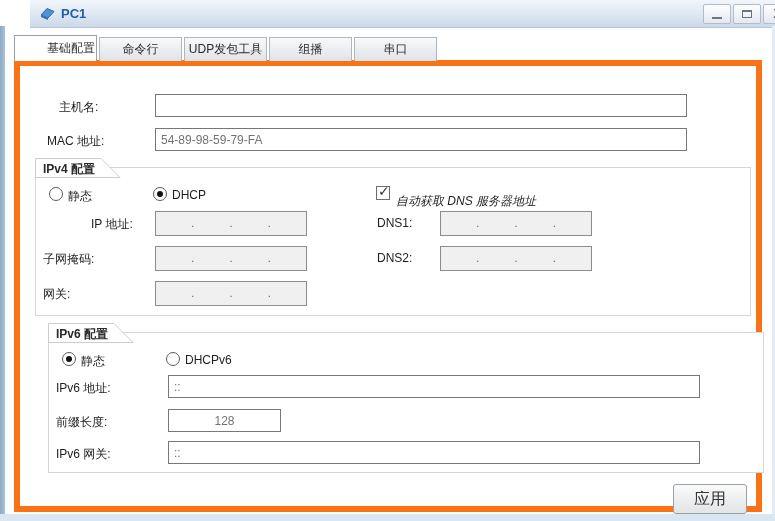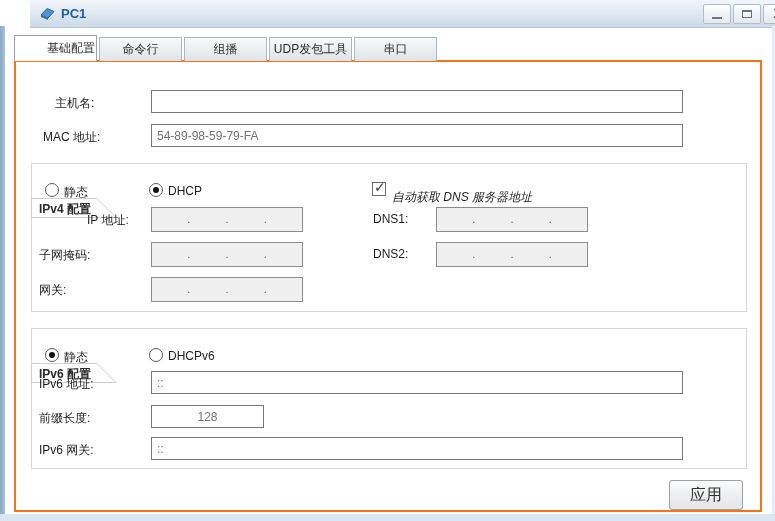--- a/index.html
+++ b/index.html
@@ -27,32 +27,32 @@
 
   
   .tabbar{position:absolute;left:14px;top:35px;height:26px;display:flex;align-items:flex-end;z-index:3;}
   .tab{width:83px;height:24px;margin-right:2px;display:flex;align-items:center;justify-content:center;
     font-size:12px;color:#2b2b2b;border:1px solid #aeb6bf;border-bottom:none;
     background:linear-gradient(#f8f9fa,#dfe3e8);cursor:default;}
   .tab.active{height:26px;background:#fff;border-color:#9aa0a7;position:relative;z-index:4;padding-left:31px;}
 
   
   .pane{position:absolute;left:14px;top:60px;width:748px;height:452px;background:#fff;
-    border:2px solid #f97316;z-index:2;padding-left:44px;}
+    border:6px solid #f97316;z-index:2;padding-left:44px;}
 
   .lbl{position:absolute;font-size:12px;color:#1d1d1d;white-space:nowrap;}
   .txt{position:absolute;height:23px;border:1px solid #777;background:#fff;
     font-size:12px;color:#737373;padding:0 5px;outline:none;}
   .ipfield{position:absolute;width:152px;height:25px;border:1px solid #8c8c8c;background:#f0f0f0;
     display:flex;justify-content:space-evenly;align-items:center;color:#5e5e5e;font-size:11px;}
   .ipfield span{line-height:1;}
 
   
   .group{position:absolute;border:1px solid #d2d8dd;background:#fff;}
-  .grp-tab{position:absolute;left:-1px;top:-10px;width:86px;height:36px;margin-top:44px;}
+  .grp-tab{position:absolute;left:-1px;top:-10px;width:86px;height:36px;}
   .grp-tab svg{position:absolute;left:0;top:0;}
   .grp-tab .grp-text{position:absolute;left:8px;top:3px;font-size:12px;font-weight:bold;color:#2a2a2a;}
 
   
   .radio{position:absolute;width:14px;height:14px;border:1px solid #5c5c5c;border-radius:50%;background:#fff;}
   .radio.checked::after{content:"";position:absolute;left:3px;top:3px;width:6px;height:6px;border-radius:50%;background:#111;}
   .checkbox{position:absolute;width:14px;height:14px;border:1px solid #6d6d6d;background:#fff;}
   .checkbox .mark{position:absolute;left:1px;top:-4px;font-size:14px;color:#3c3c3c;}
 
   .apply-btn{position:absolute;left:653px;top:418px;width:74px;height:30px;
@@ -83,22 +83,22 @@
     </div>
   </div>
 
   <div class="edge-left"></div>
   <div class="edge-bottom"></div>
   <div class="edge-right"></div>
 
   <div class="tabbar">
     <div class="tab active">基础配置</div>
     <div class="tab">命令行</div>
+    <div class="tab">UDP发包工具</div>
     <div class="tab">组播</div>
-    <div class="tab">UDP发包工具</div>
     <div class="tab">串口</div>
   </div>
 
   <div class="pane">
 
     <span class="lbl" style="left:39px;top:33px;">主机名:</span>
     <input class="txt" style="left: 135px; top: 28px; width: 532px;" value="">
     <span class="lbl" style="left:27px;top:67px;">MAC 地址:</span>
     <input class="txt" style="left: 135px; top: 62px; width: 532px;" value="54-89-98-59-79-FA">
 
@@ -147,21 +147,21 @@
       </div>
 
       <span class="lbl" style="left:7px;top:118px;">网关:</span>
       <div class="ipfield" style="left:119px;top:113px;">
         <span>.</span>
           <span>.</span>
           <span>.</span>
       </div>
     </div>
 
-    <div class="group" style="left:15px;top:266px;width:716px;height:141px;">
+    <div class="group" style="left:28px;top:266px;width:716px;height:141px;">
       <div class="grp-tab">
         <svg width="86" height="20" viewBox="0 0 86 20">
           <path d="M0.5,20 L0.5,0.5 L66,0.5 L85,19.5 L0.5,19.5 Z" fill="#ffffff" stroke="#c9ced4"></path>
         </svg>
         <span class="grp-text">IPv6 配置</span>
       </div>
 
       <div class="radio checked" style="left:13px;top:19px;"></div>
       <span class="lbl" style="left:32px;top:20px;">静态</span>
       <div class="radio" style="left:117px;top:19px;"></div>

